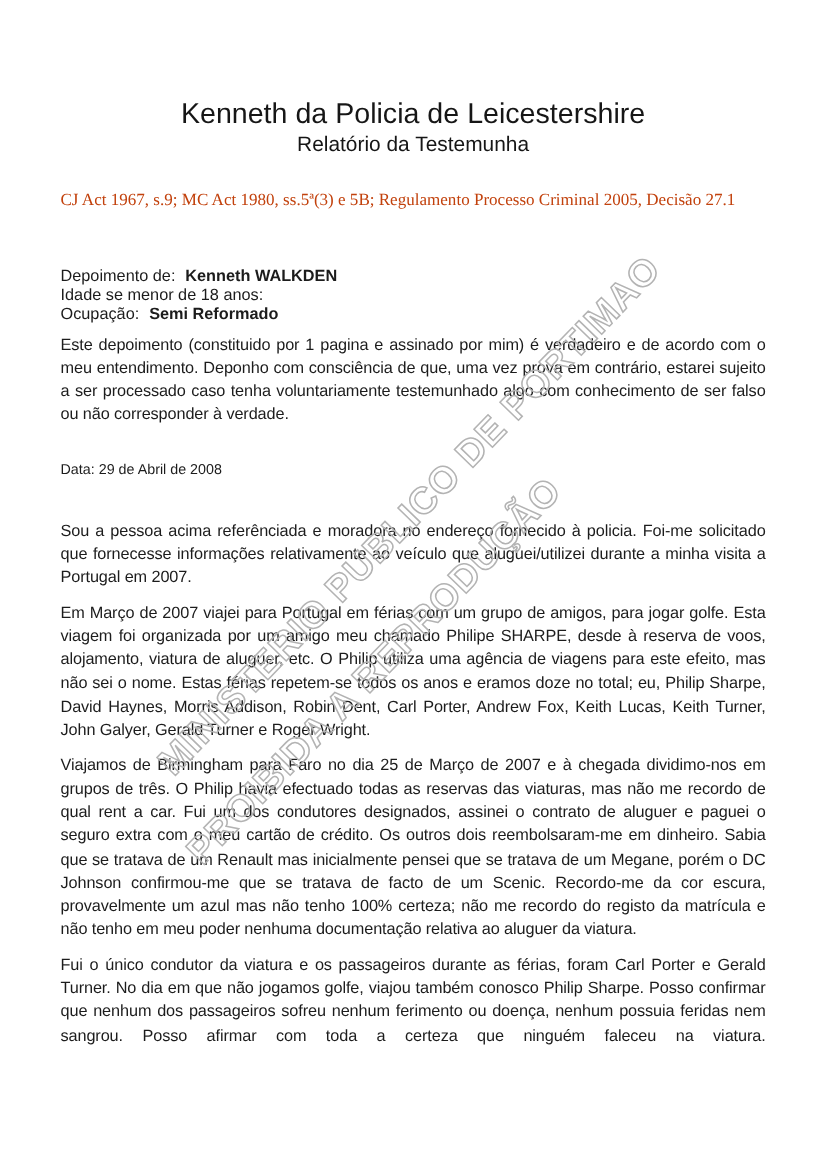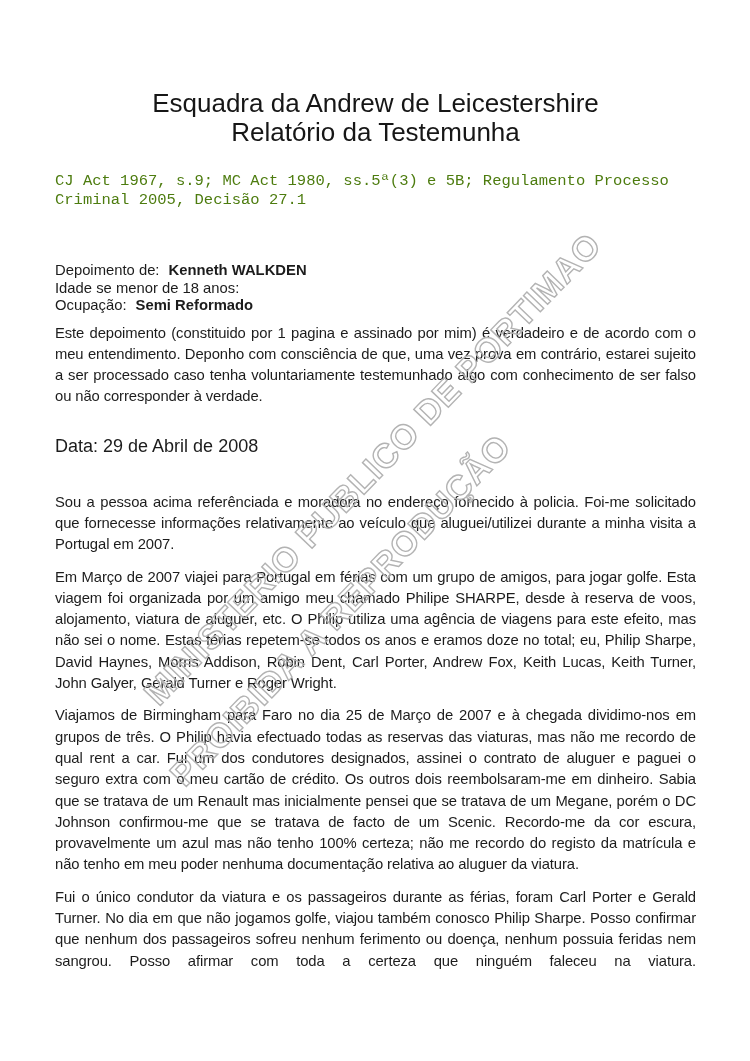--- a/index.html
+++ b/index.html
@@ -17,50 +17,50 @@
   .doc-title {
     text-align: center;
     font-size: 26px;
     line-height: 31px;
     color: #161616;
     margin: 0;
     font-weight: normal;
   }
   .doc-subtitle {
     text-align: center;
-    font-size: 26px;
+    font-size: 19px;
     line-height: 26px;
     color: #161616;
     margin: 0;
     font-weight: normal;
   }
   .legal-ref {
-    font-family: Liberation Mono, monospace;
+    font-family: Liberation Serif, serif;
     font-size: 15.5px;
     line-height: 19px;
     margin-top: 27px;
-    color: #4d7c0f;
+    color: #c2410c;
   }
   .fields {
     margin-top: 52px;
     font-size: 14.8px;
     line-height: 17.5px;
   }
   .field-value { margin-left: 9px; }
   .bold { font-weight: bold; }
   .body-text {
     font-size: 14.8px;
     line-height: 21.3px;
     letter-spacing: -0.1px;
     text-align: justify;
   }
   .declaration { margin-top: 8px; }
   .sig-block {
     margin-top: 29px;
-    font-size: 18px;
+    font-size: 13px;
     line-height: 18px;
   }
   .statement-paragraphs { margin-top: 37px; }
   .statement-paragraphs p { margin: 0 0 11px 0; }
   .statement-paragraphs p.justify-last { text-align-last: justify; }
   .watermark {
     position: absolute;
     left: 150px;
     top: 662px;
     transform: rotate(-46deg);
@@ -80,21 +80,21 @@
 </head>
 <body>
 
 <div class="page">
 
   <div class="watermark">
     <div class="wm-line1">MINISTERIO PUBLICO DE PORTIMAO</div>
     <div class="wm-line2">PROIBIDA A REPRODUÇÃO</div>
   </div>
 
-  <h1 class="doc-title">Esquadra da Andrew de Leicestershire</h1>
+  <h1 class="doc-title">Kenneth da Policia de Leicestershire</h1>
   <h2 class="doc-subtitle">Relatório da Testemunha</h2>
 
   <div class="legal-ref">CJ Act 1967, s.9; MC Act 1980, ss.5ª(3) e 5B; Regulamento Processo Criminal 2005, Decisão 27.1</div>
 
   <div class="fields">
     <div>
       <span>Depoimento de:</span><span class="field-value bold">Kenneth WALKDEN</span>
     </div>
     <div>
       <span>Idade se menor de 18 anos:</span><span class="field-value"></span>

